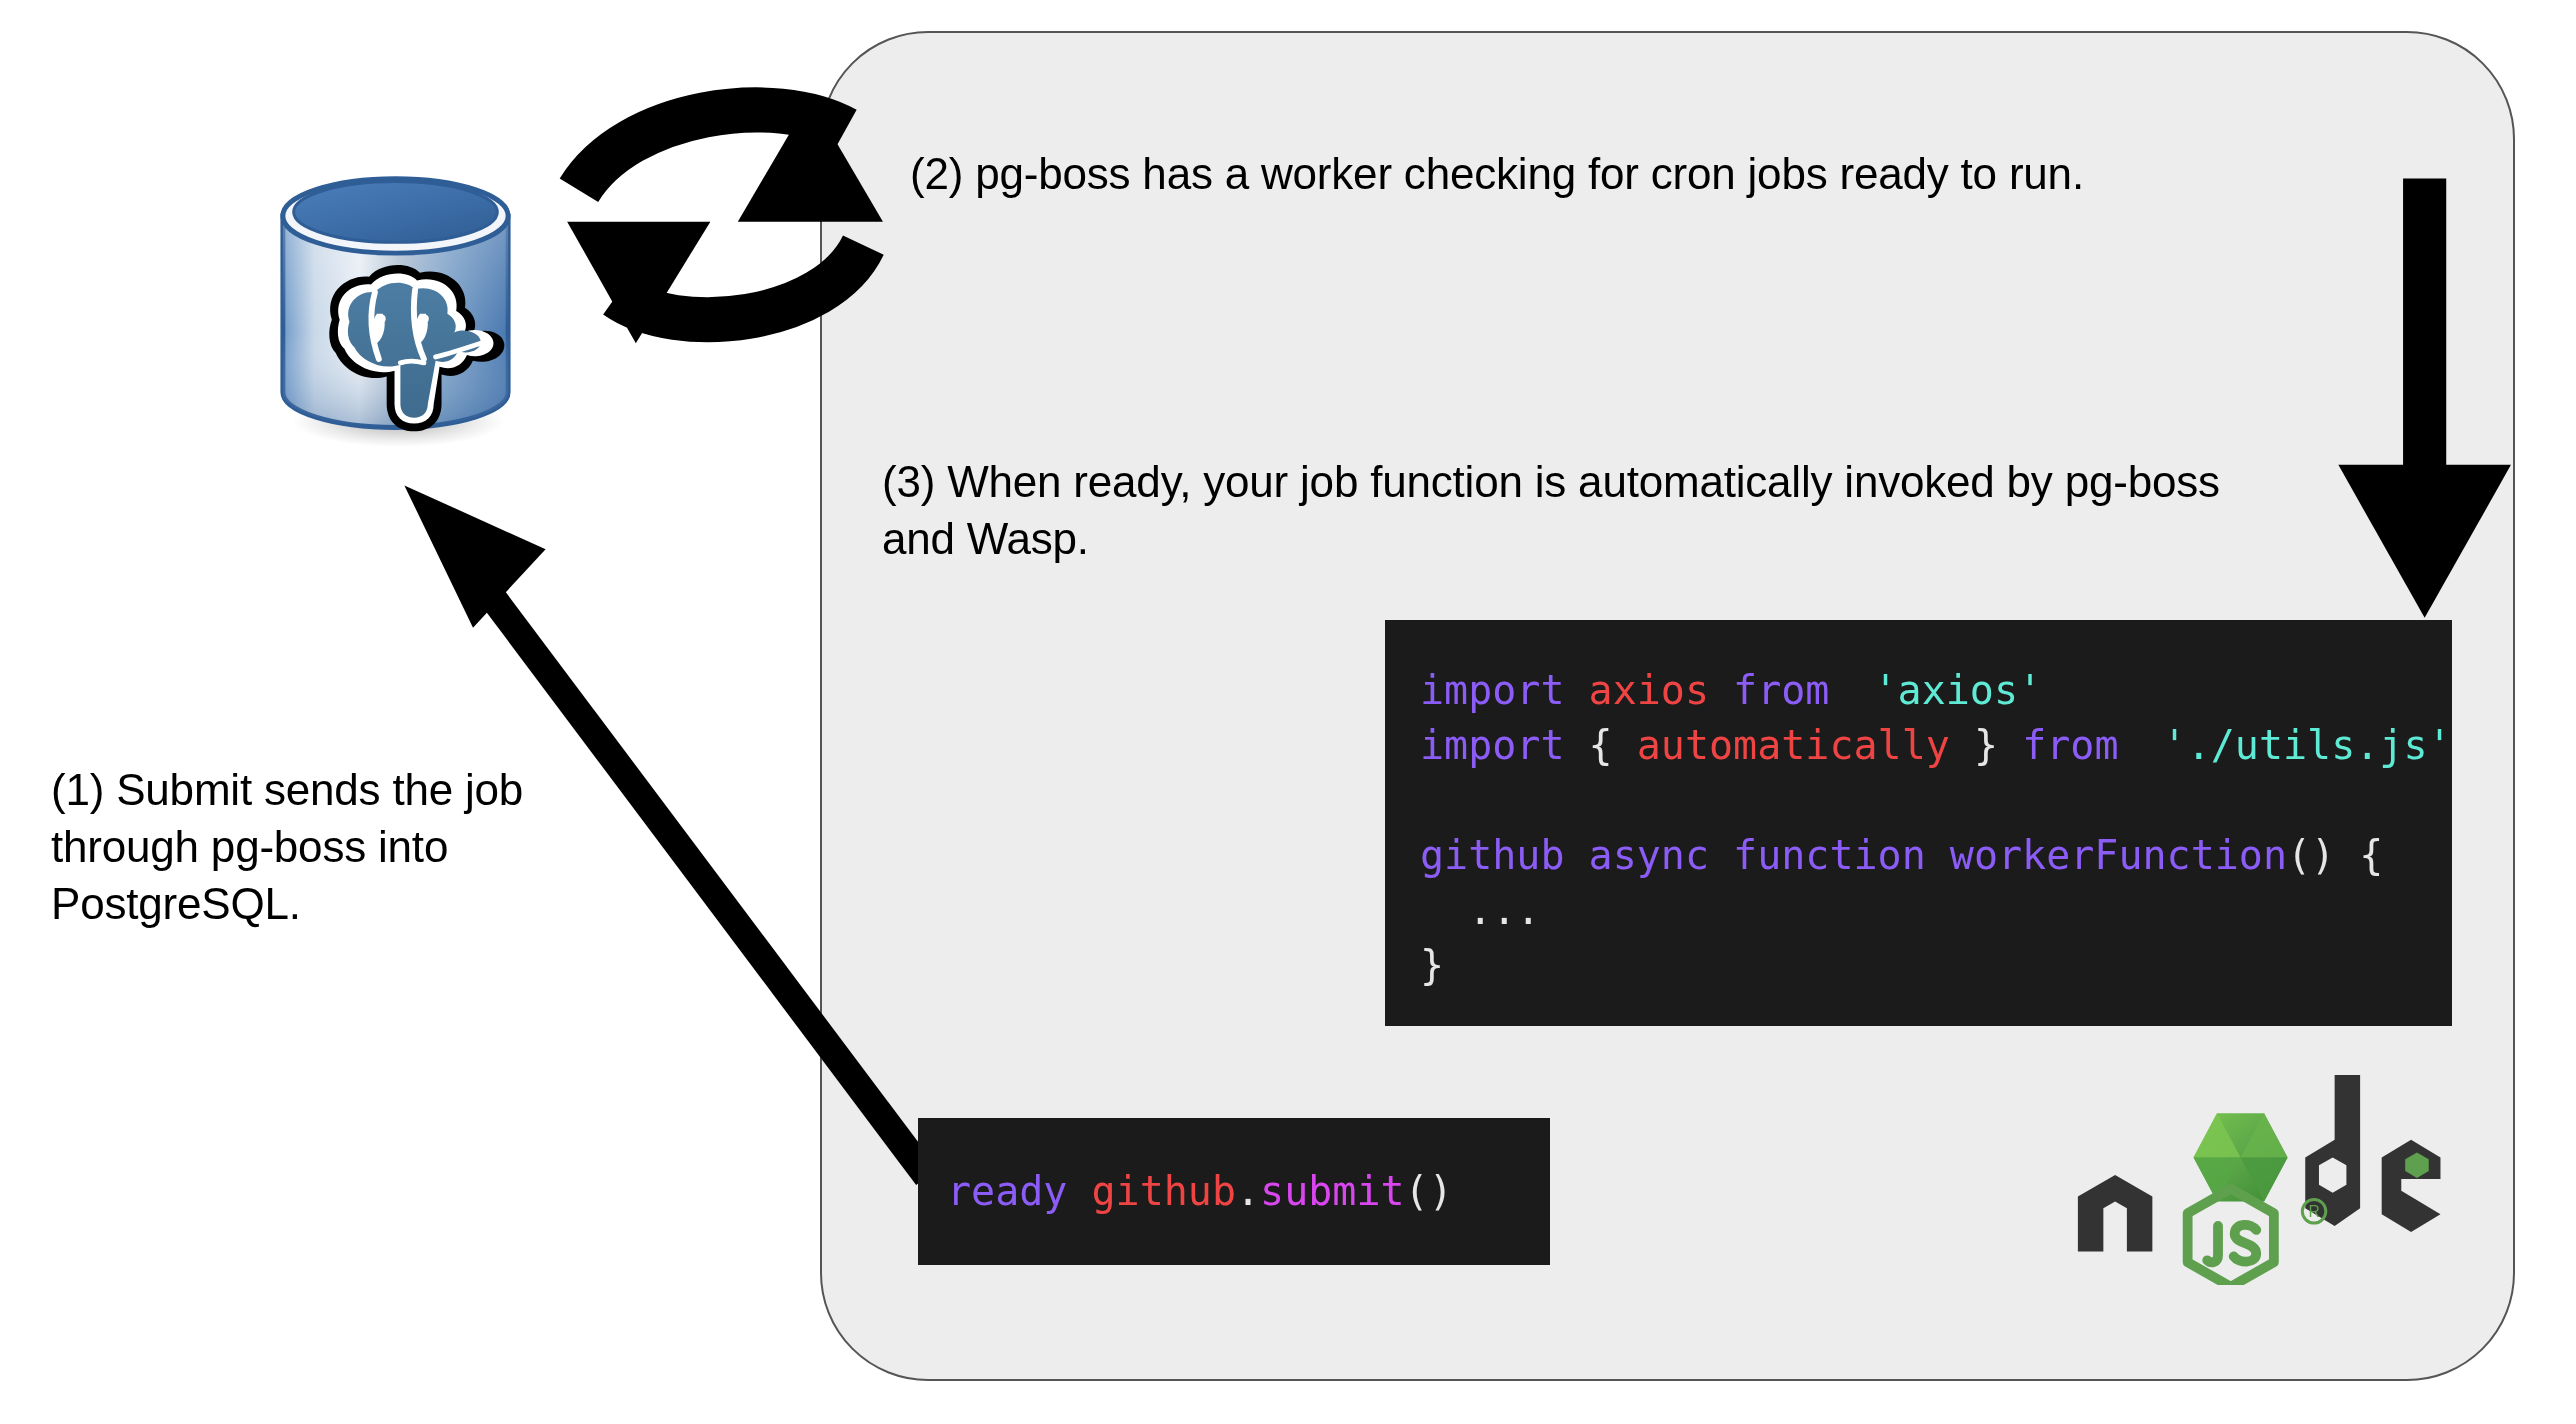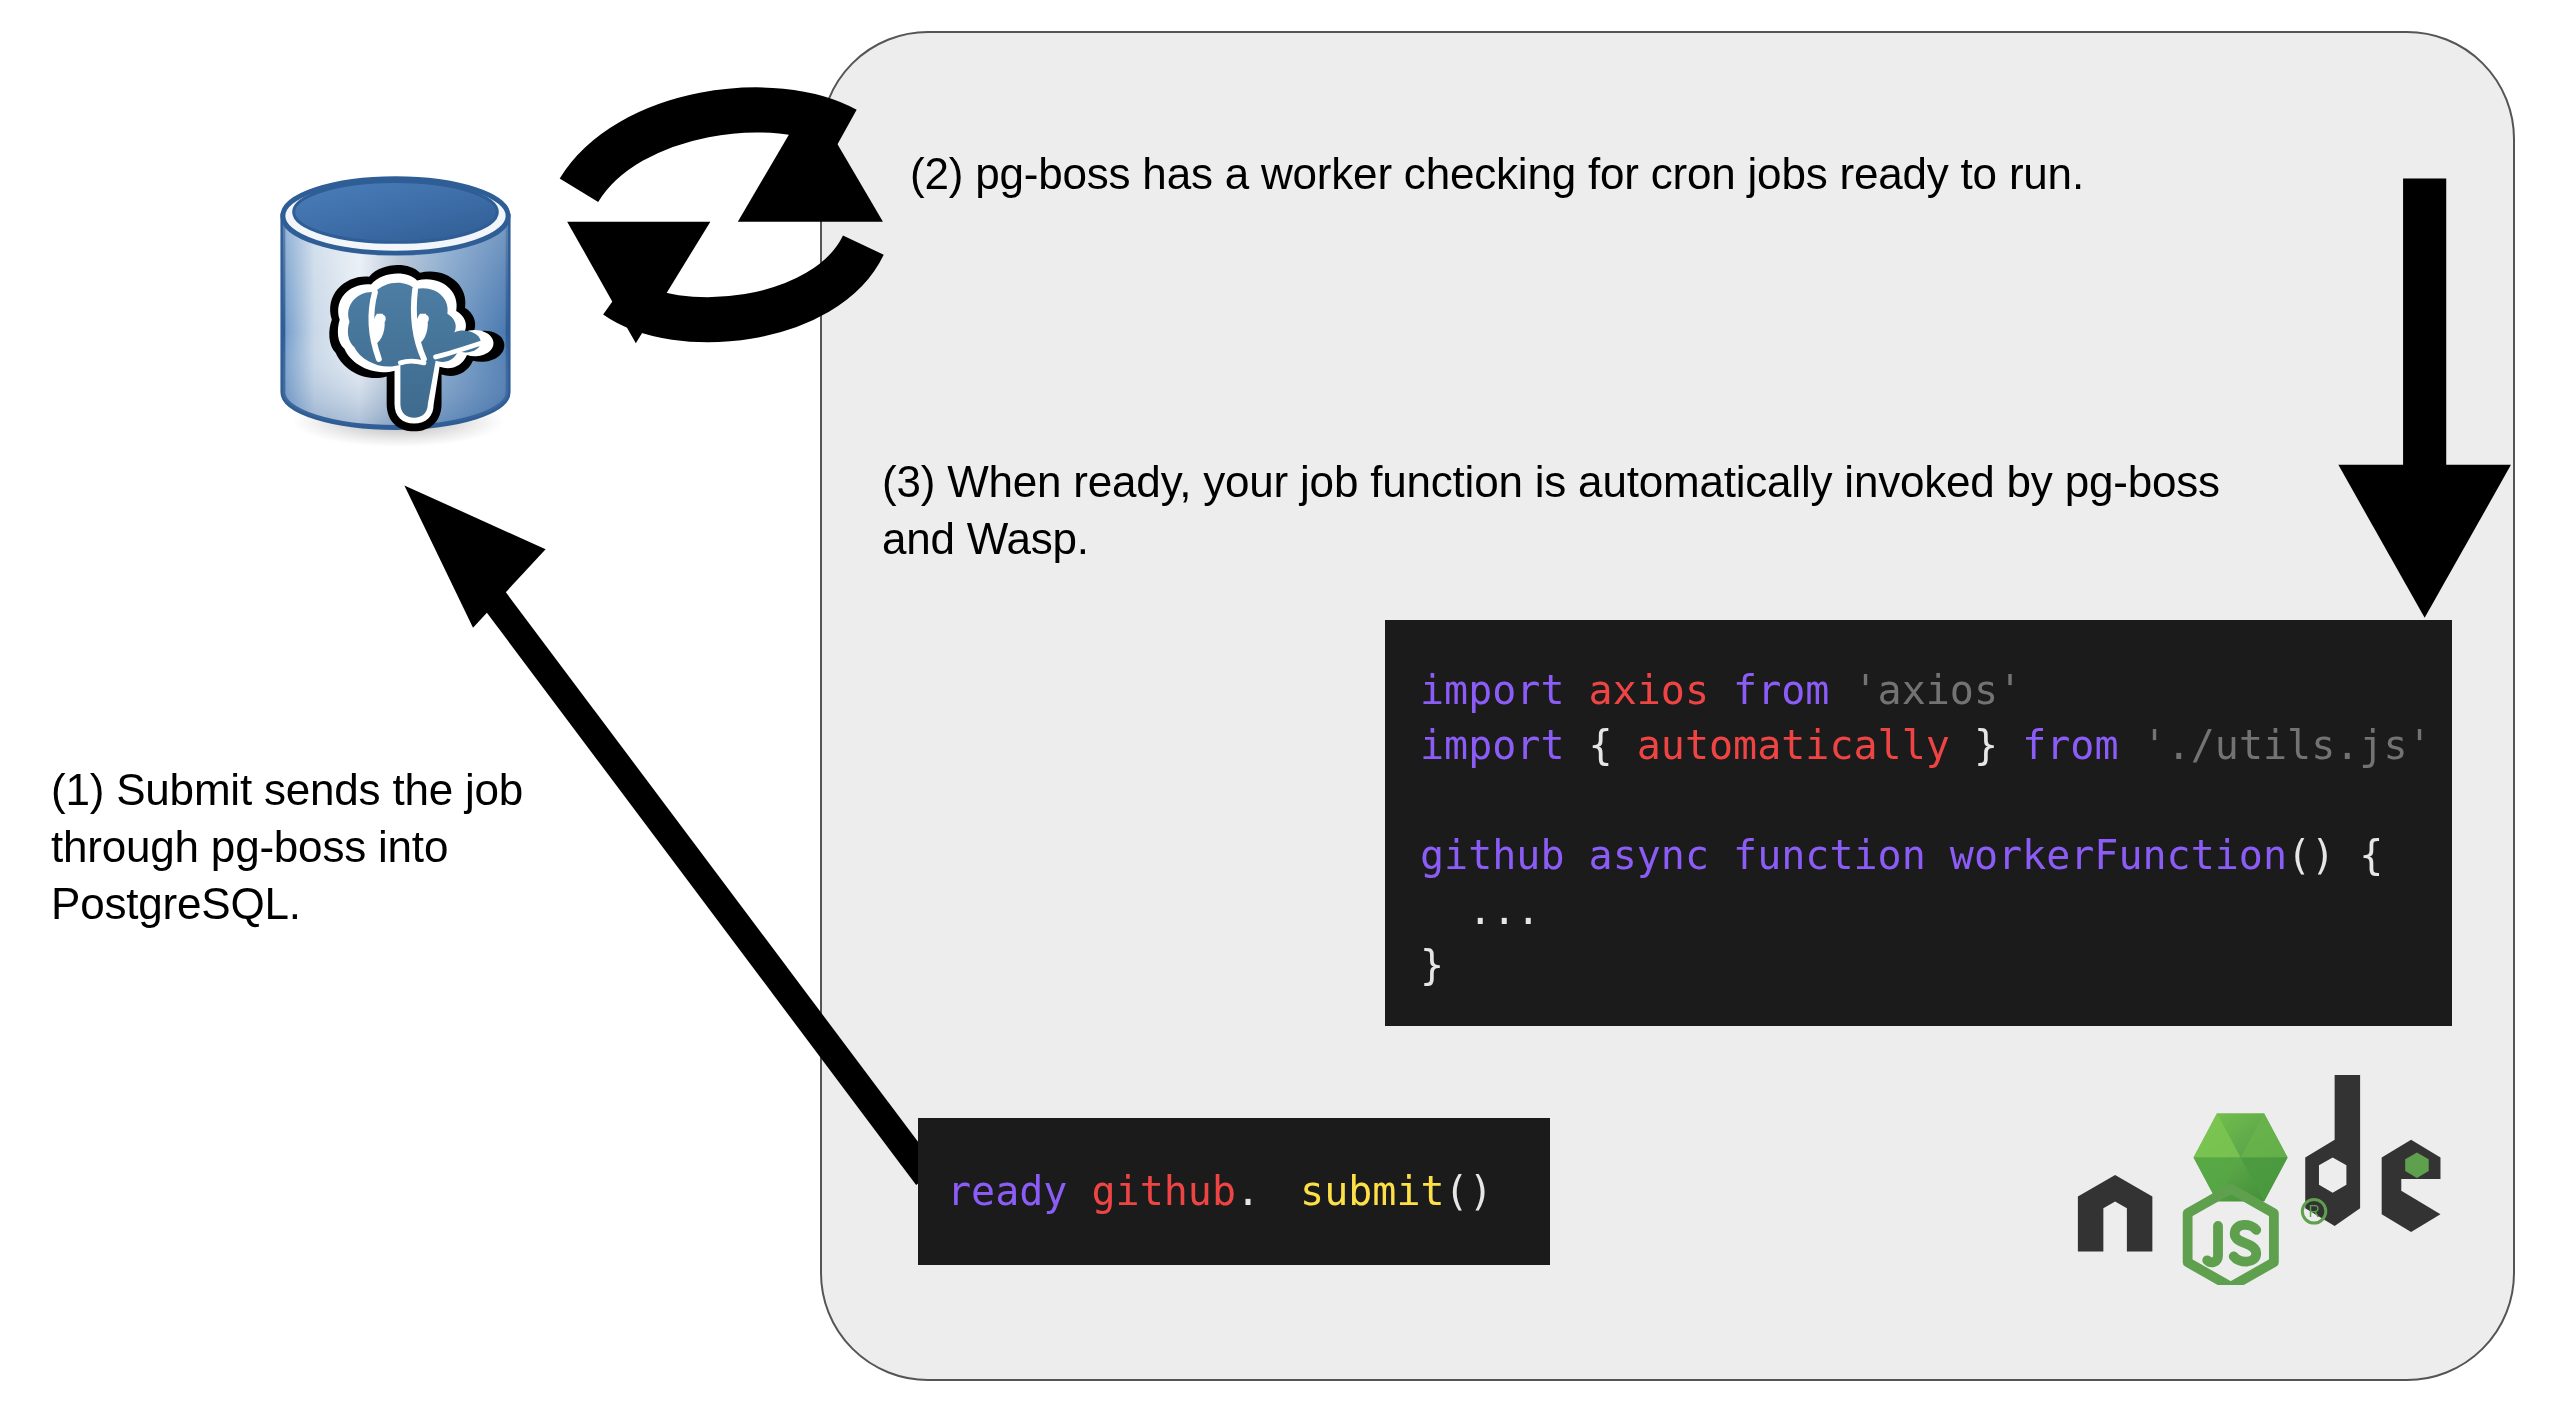--- a/index.html
+++ b/index.html
@@ -76,23 +76,23 @@
     top: 1118px;
     width: 632px;
     height: 147px;
     font-size: 40px;
     line-height: 147px;
     padding: 0 0 0 29px;
     box-sizing: border-box;
   }
   .tok-kw   { color: #8b5cf6; }
   .tok-id   { color: #ef4444; }
-  .tok-str  { color: #737373; }
+  .tok-str  { color: #5eead4; margin-left: 20px; }
   .tok-fn   { color: #8b5cf6; }
-  .tok-meth { color: #fde047; margin-left: 40px; }
+  .tok-meth { color: #d946ef; }
   .tok-pun  { color: #e6e6e6; }
 
   
   #postgres-logo {
     position: absolute;
     left: 263px;
     top: 165px;
     width: 265px;
     height: 284px;
   }

